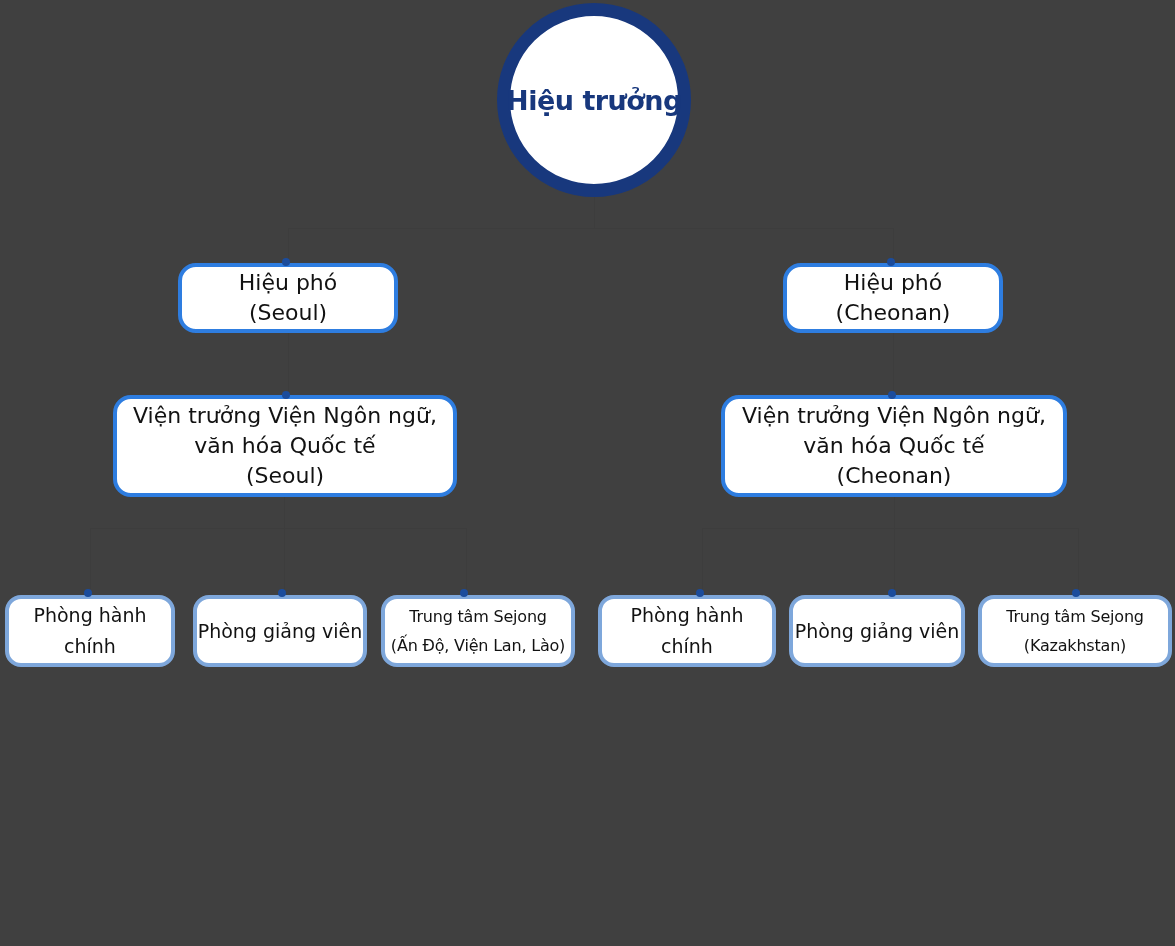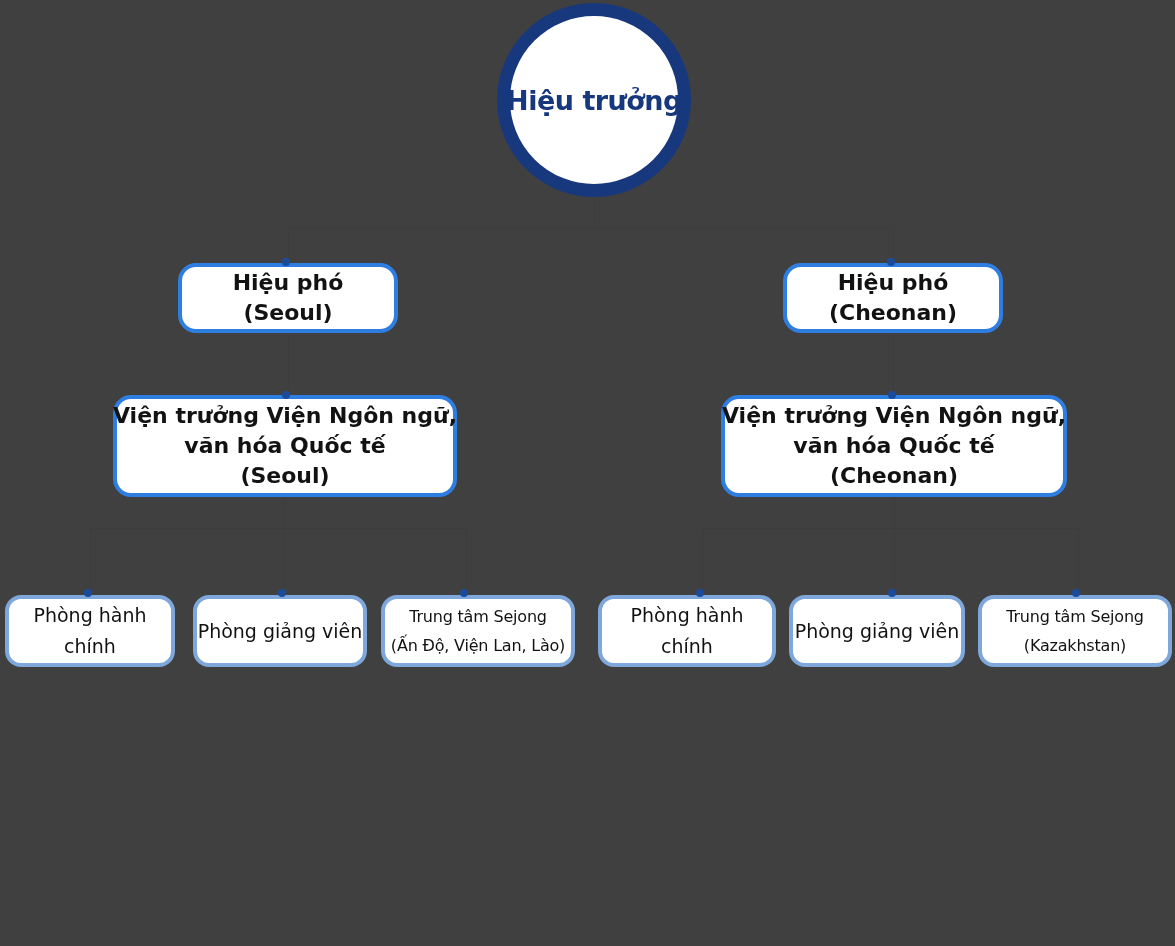--- a/index.html
+++ b/index.html
@@ -50,21 +50,20 @@
     align-items:center;
     justify-content:center;
     text-align:center;
     z-index:2;
   }
   .level2,.level3{
     border:4px solid var(--blue);
     border-radius:18px;
     font-size:22px;
     line-height:30px;
-    font-weight:bold;
   }
   .level4{
     border:4px solid var(--light-blue);
     border-radius:16px;
   }
   .level4.big{ font-size:19px; line-height:31px; }
   .level4.small{ font-size:16px; line-height:29px; letter-spacing:-0.2px; }
   .node .ln{ white-space:nowrap; }
   
   .vline,.hline{

